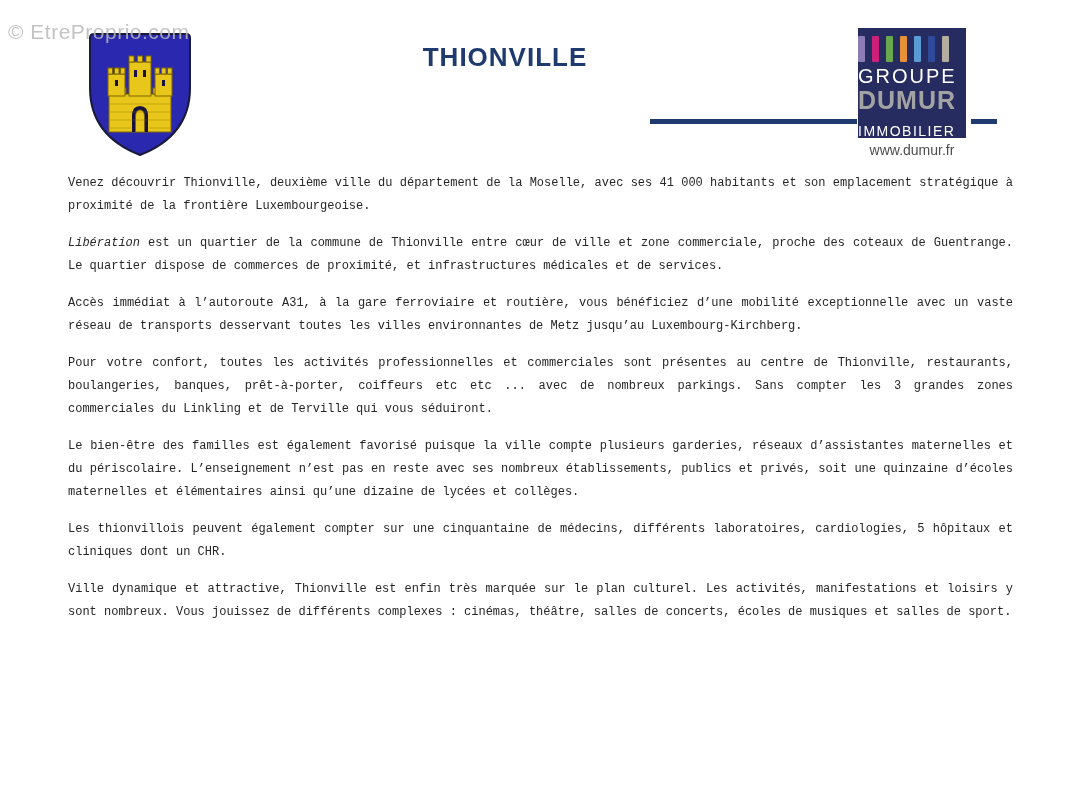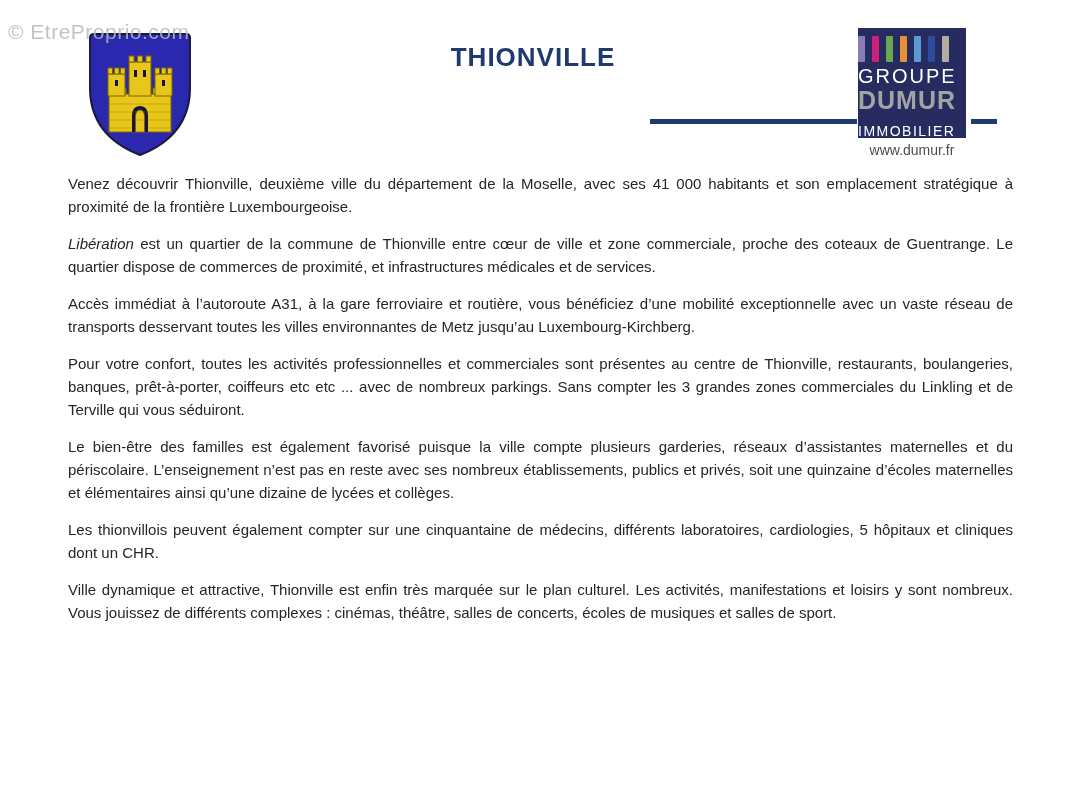--- a/index.html
+++ b/index.html
@@ -6,43 +6,43 @@
   .page {
     position:relative; width:1066px; height:800px; background:#ffffff;
     font-family:"Liberation Sans", sans-serif; overflow:hidden;
   }
   .watermark {
     position:absolute; left:8px; top:20px; font-size:21px;
     color:rgba(185,185,185,0.85); letter-spacing:0.5px; z-index:6;
   }
   .crest { position:absolute; left:84px; top:30px; z-index:2; }
   .title {
-    position:absolute; left:12px; top:42px; width:1010px; margin:0;
+    position:absolute; left:0; top:42px; width:1010px; margin:0;
     text-align:center; font-size:26px; font-weight:bold;
-    color:#1e3a6e; letter-spacing:1px;padding-left:16px;
+    color:#1e3a6e; letter-spacing:1px;
   }
   .rule { position:absolute; top:119px; height:5px; background:#1e3a6e; z-index:1; }
   .rule-left  { left:650px; width:207px; }
   .rule-right { left:971px; width:26px; }
   .logo-box {
     position:absolute; left:858px; top:28px; width:108px; height:110px;
     background:#272c60; z-index:3; display:flex; flex-direction:column; align-items:flex-start;
   }
   .bars { display:flex; gap:7px; margin-top:8px; height:26px; }
   .bar  { width:7px; height:26px; border-radius:1px; }
   .logo-groupe     { color:#fff; font-size:20px; letter-spacing:2px;  margin-top:3px; line-height:1.1; }
   .logo-dumur      { color:#a3a3a3; font-size:25px; font-weight:bold; letter-spacing:1px; line-height:1.05; }
   .logo-immobilier { color:#fff; font-size:14px; letter-spacing:1.5px; margin-top:11px; line-height:1.1; }
   .logo-url {
     position:absolute; left:858px; top:142px; width:108px; text-align:center;
     font-size:14px; color:#4d4d4d; z-index:3;
   }
   .content {
     position:absolute; left:68px; top:172px; width:945px;
-    font-size:15px; line-height:23px; color:#262626; text-align:justify;
+    font-size:12px; line-height:23px; color:#262626; text-align:justify;font-family:Liberation Mono, monospace;
   }
   .content p { margin:0 0 14px 0; }
   .italic { font-style:italic; }
 </style>
 </head>
 <body>
 
 <div class="page">
 
   <div class="watermark">© EtreProprio.com</div>

